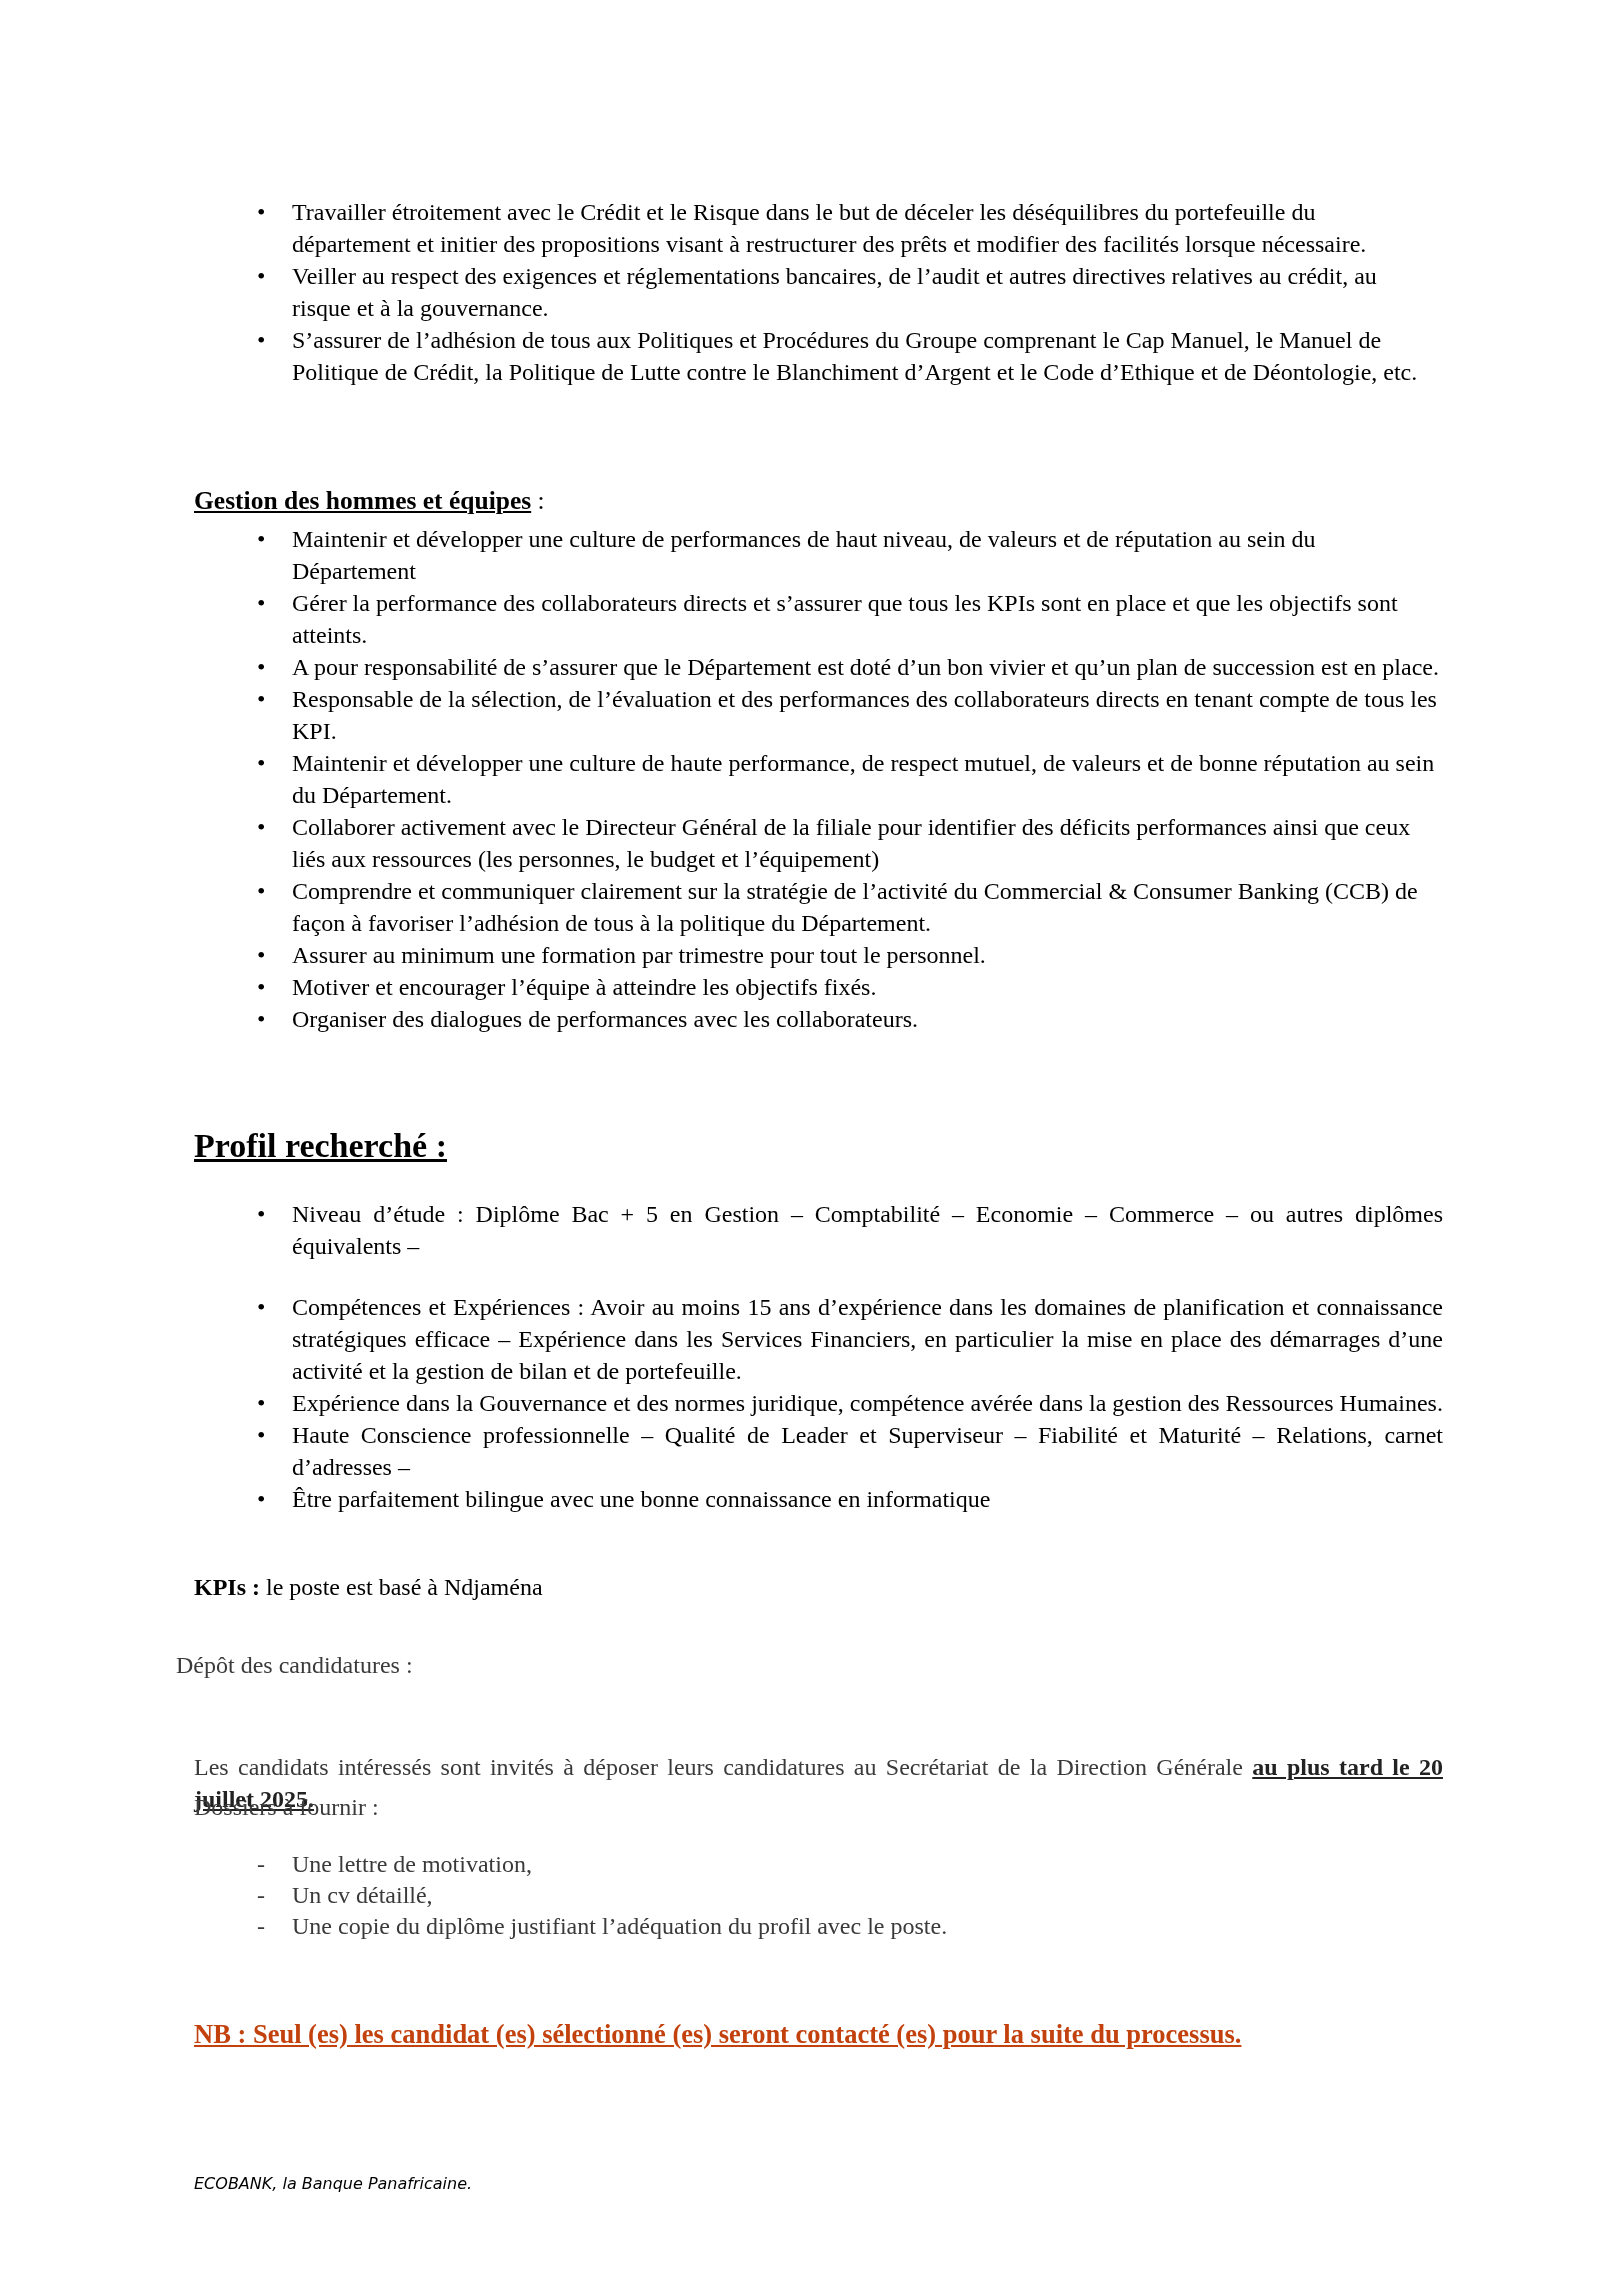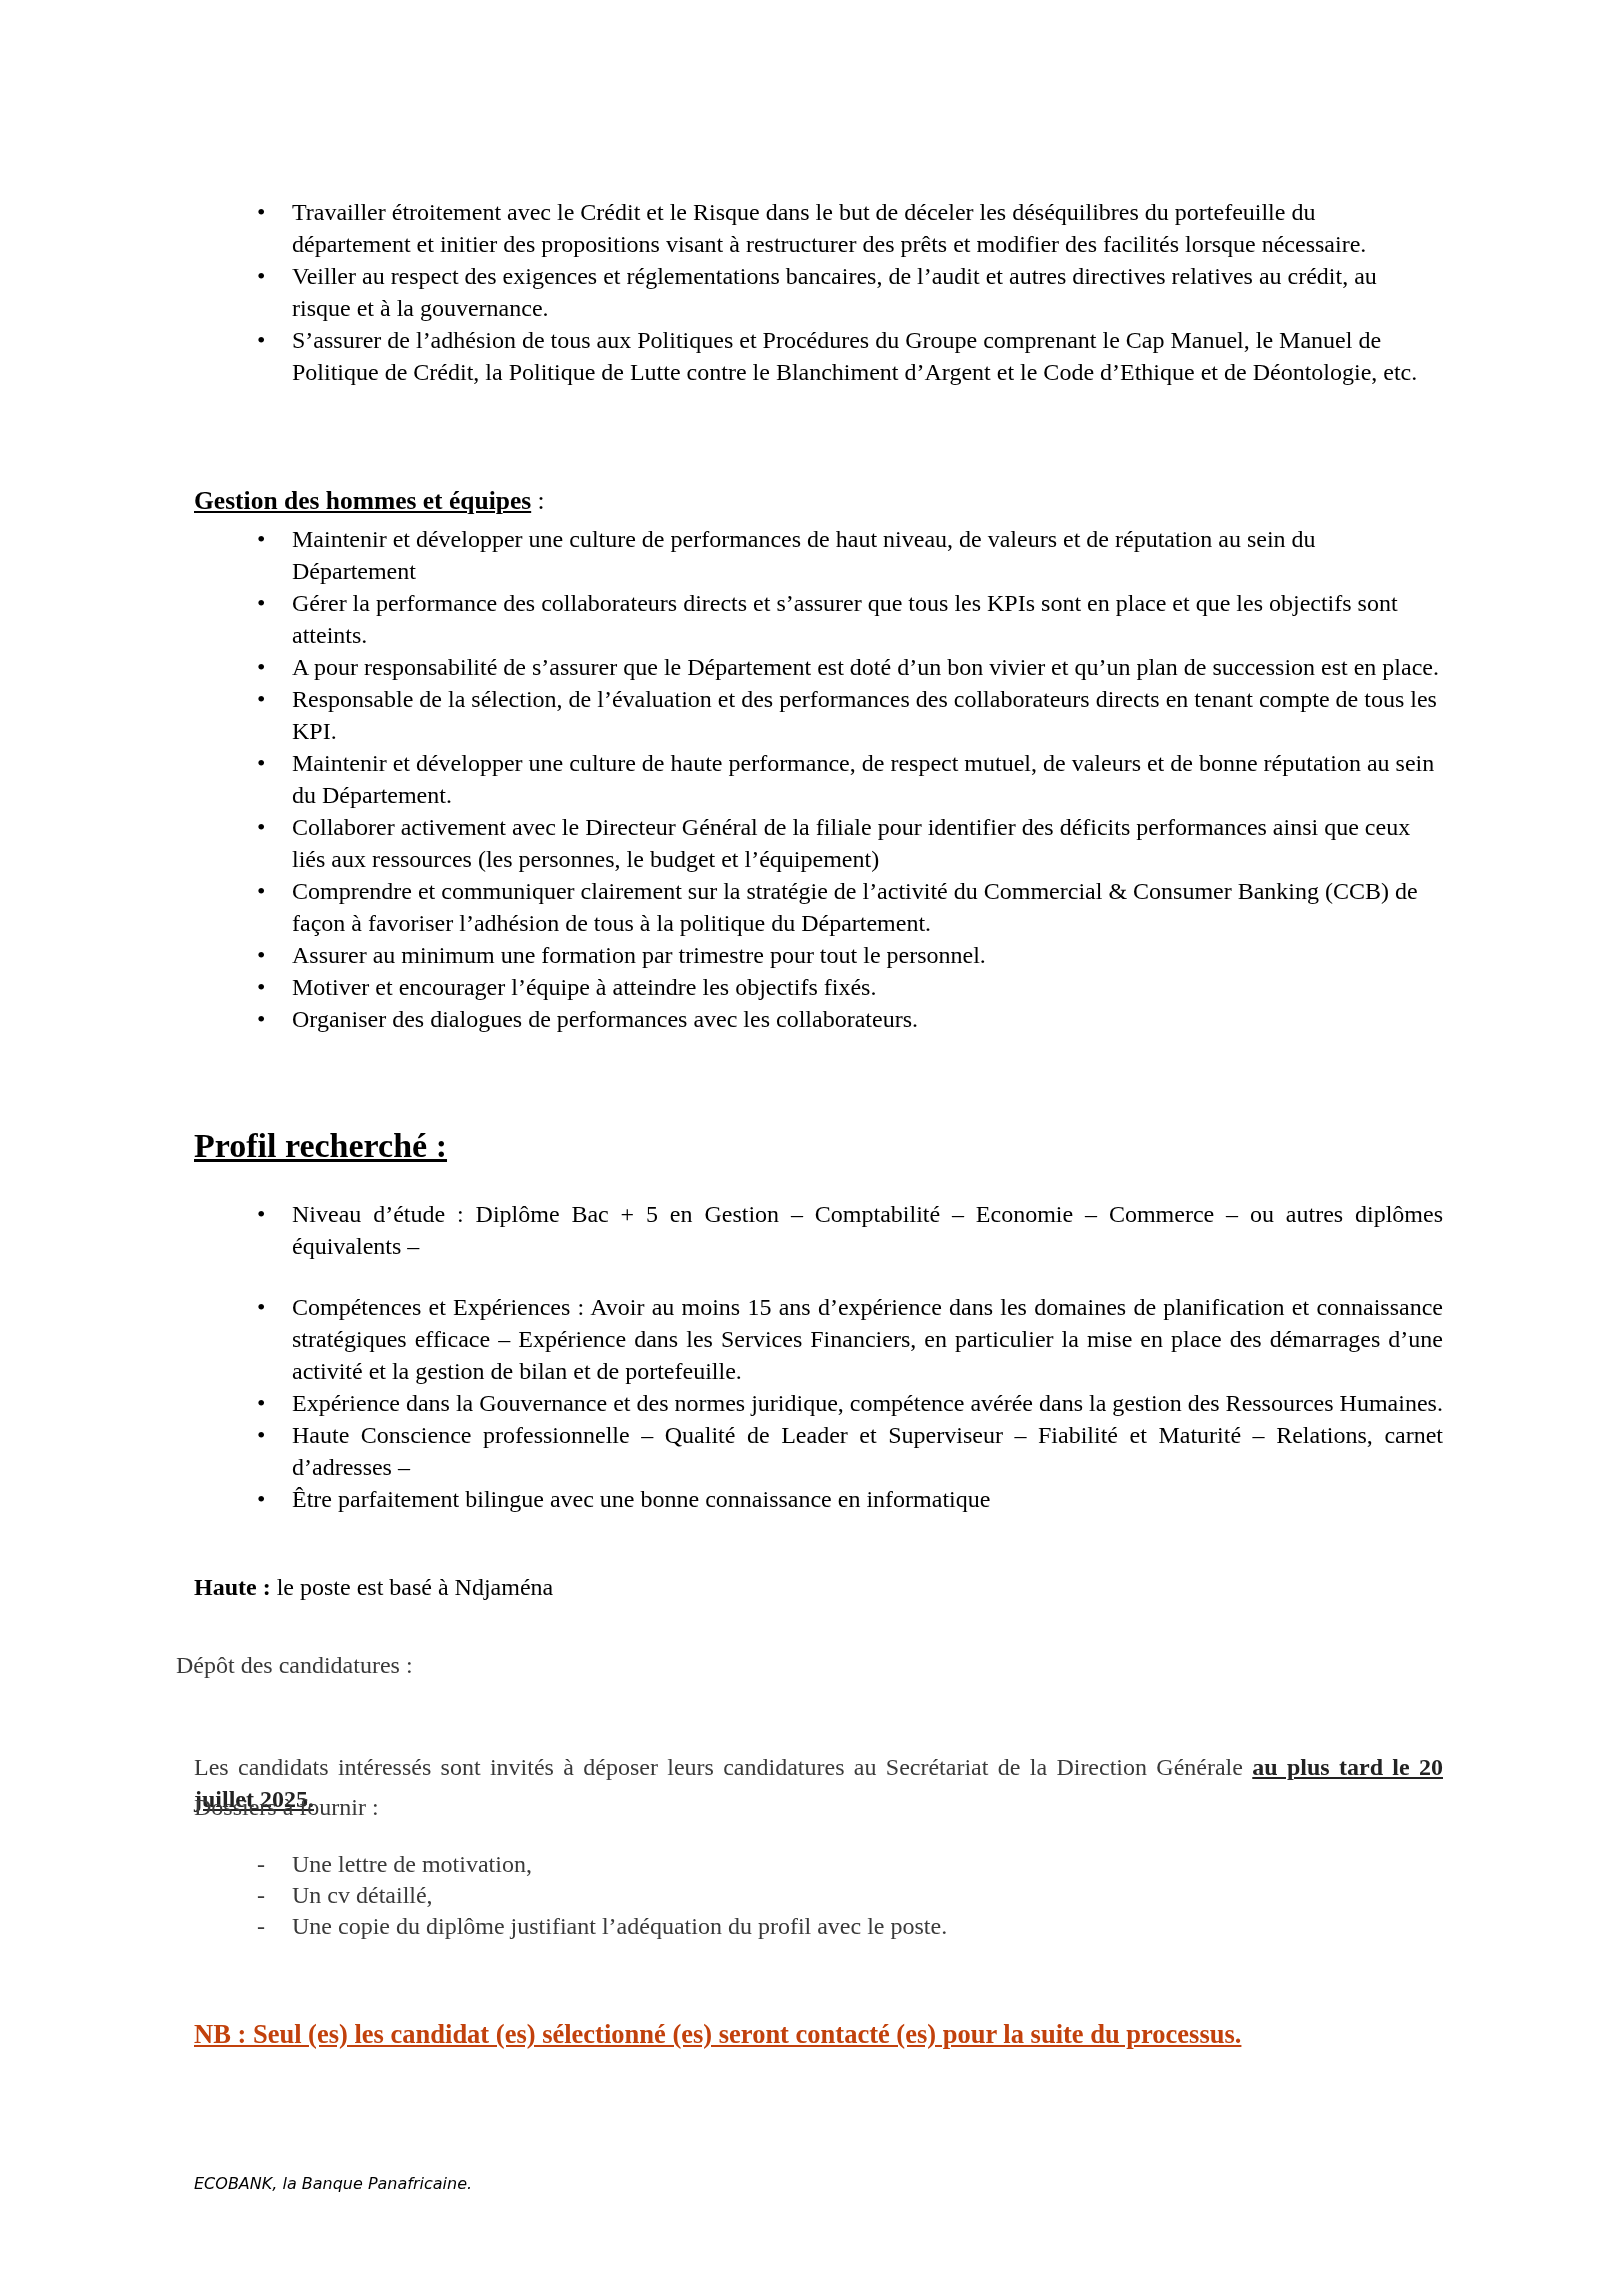--- a/index.html
+++ b/index.html
@@ -61,21 +61,21 @@
 
   <ul class="ul sec3">
     <li class="li just"><span class="bullet">•</span><span>Niveau d’étude : Diplôme Bac + 5 en Gestion – Comptabilité – Economie – Commerce – ou autres diplômes équivalents –</span></li>
     <li class="gap"></li>
     <li class="li just"><span class="bullet">•</span><span>Compétences et Expériences : Avoir au moins 15 ans d’expérience dans les domaines de planification et connaissance stratégiques efficace – Expérience dans les Services Financiers, en particulier la mise en place des démarrages d’une activité et la gestion de bilan et de portefeuille.</span></li>
     <li class="li just"><span class="bullet">•</span><span>Expérience dans la Gouvernance et des normes juridique, compétence avérée dans la gestion des Ressources Humaines.</span></li>
     <li class="li just"><span class="bullet">•</span><span>Haute Conscience professionnelle – Qualité de Leader et Superviseur – Fiabilité et Maturité – Relations, carnet d’adresses –</span></li>
     <li class="li"><span class="bullet">•</span><span>Être parfaitement bilingue avec une bonne connaissance en informatique</span></li>
   </ul>
 
-  <div class="lieu"><b>Haute :</b><span> le poste est basé à Ndjaména</span></div>
+  <div class="lieu"><b>KPIs :</b><span> le poste est basé à Ndjaména</span></div>
 
   <div class="depot gray">Dépôt des candidatures :</div>
 
   <div class="para gray"><span>Les candidats intéressés sont invités à déposer leurs candidatures au Secrétariat de la Direction Générale </span><span class="deadline">au plus tard le 20 juillet 2025.</span></div>
 
   <div class="dossiers gray">Dossiers à fournir :</div>
 
   <ul class="ul sec4 gray">
     <li class="li"><span class="bullet">-</span><span>Une lettre de motivation,</span></li>
     <li class="li"><span class="bullet">-</span><span>Un cv détaillé,</span></li>

